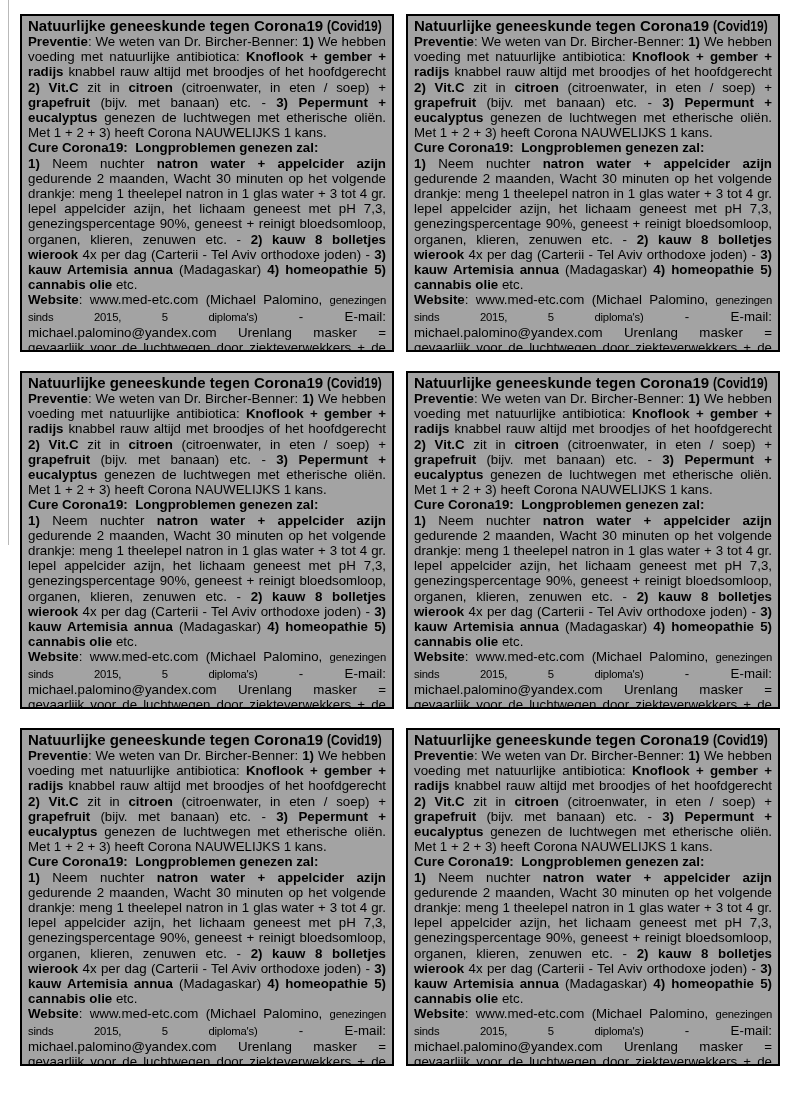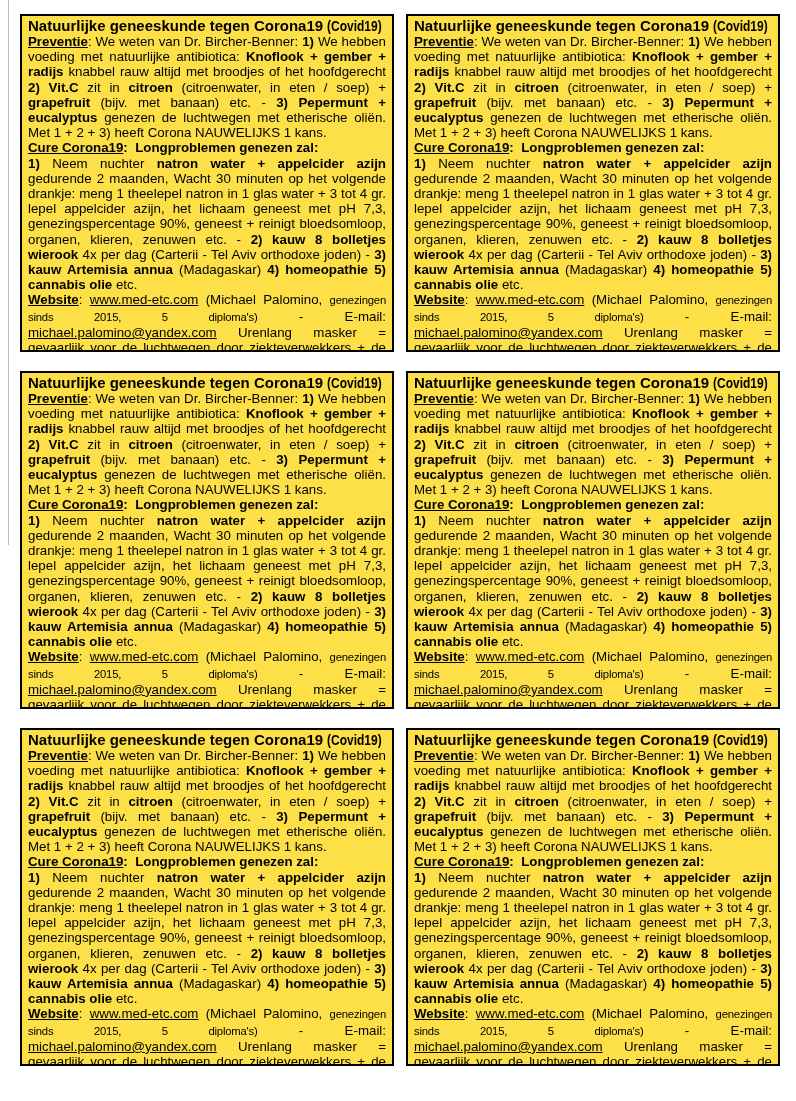--- a/index.html
+++ b/index.html
@@ -22,40 +22,40 @@
     left: 20px; top: 14px;
     display: grid;
     grid-template-columns: 374px 374px;
     grid-auto-rows: 338px;
     column-gap: 12px;
     row-gap: 19px;
   }
   .card {
     box-sizing: border-box;
     border: 2px solid #000000;
-    background: #fde047;
+    background: #a3a3a3;
     padding: 1px 6px 16px 6px;
     height: 338px;
     overflow: hidden;
   }
   .card-title {
     font-weight: bold;
     font-size: 15px;
     line-height: 17px;
     white-space: nowrap;
     overflow: hidden;
   }
   .card p {
     margin: 0;
     font-size: 13.3px;
     line-height: 15.2px;
     text-align: justify;
   }
   .seg-b { font-weight: bold; }
-  .seg-u { text-decoration: underline; }
+  .seg-u { }
   .seg-c { font-size: 11.3px; letter-spacing: -0.2px; }
   .seg-sq {
     display: inline-block;
     transform: scaleX(0.80);
     transform-origin: 0 60%;
   }
   .seg-link { color: inherit; }
 </style>
 </head>
 <body>

